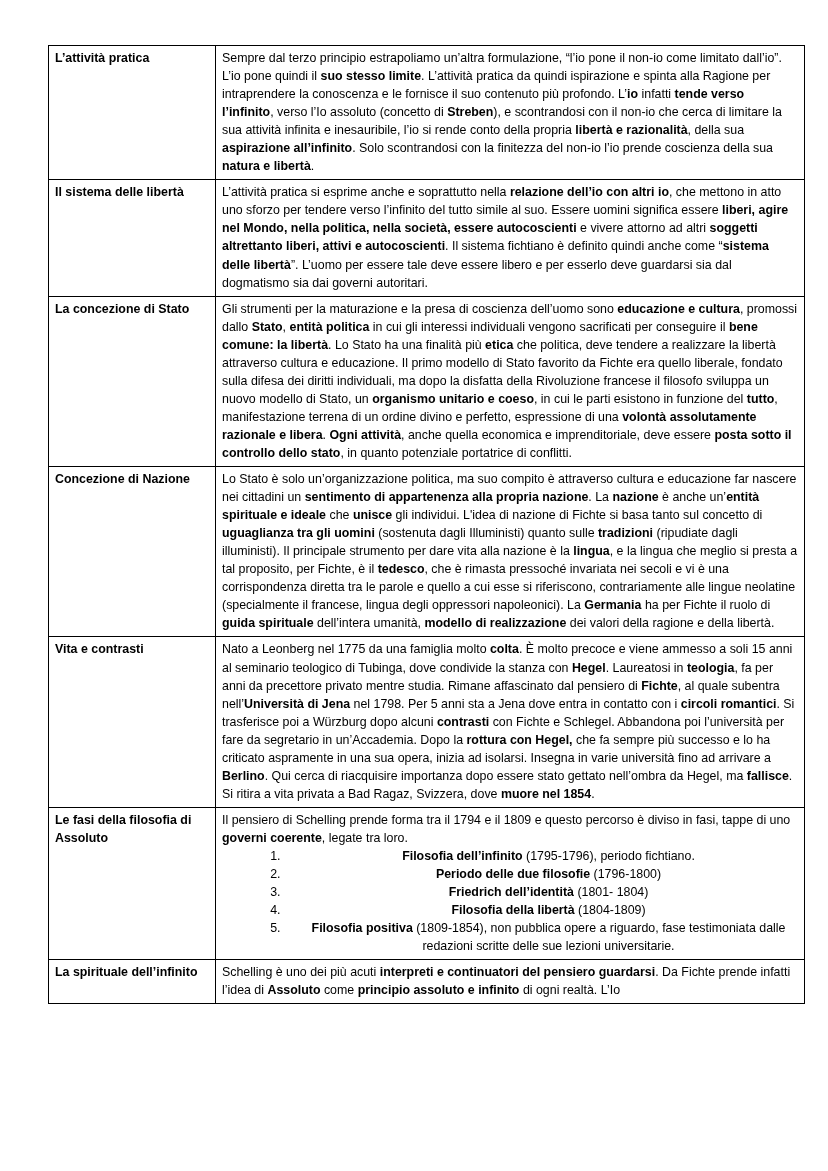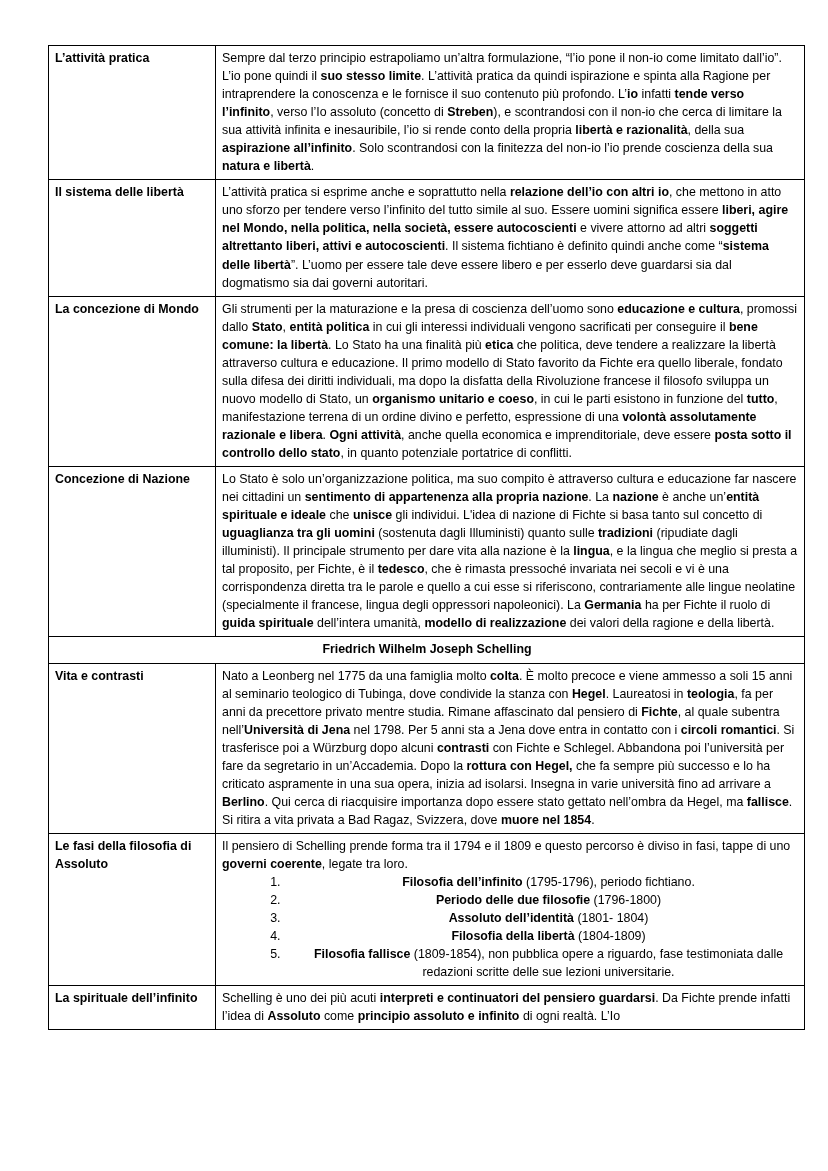--- a/index.html
+++ b/index.html
@@ -83,54 +83,51 @@
       </tr>
 
       <tr>
         <td class="label">Il sistema delle libertà</td>
         <td class="body">
           <p class="para">L’attività pratica si esprime anche e soprattutto nella <b>relazione dell’io con altri io</b>, che mettono in atto uno sforzo per tendere verso l’infinito del tutto simile al suo. Essere uomini significa essere <b>liberi, agire nel Mondo, nella politica, nella società, essere autocoscienti</b> e vivere attorno ad altri <b>soggetti altrettanto liberi, attivi e autocoscienti</b>. Il sistema fichtiano è definito quindi anche come “<b>sistema delle libertà</b>”. L’uomo per essere tale deve essere libero e per esserlo deve guardarsi sia dal dogmatismo sia dai governi autoritari.</p>
         </td>
       </tr>
 
       <tr>
-        <td class="label">La concezione di Mondo</td>
+        <td class="label">La concezione di Stato</td>
         <td class="body">
           <p class="para">Gli strumenti per la maturazione e la presa di coscienza dell’uomo sono <b>educazione e cultura</b>, promossi dallo <b>Stato</b>, <b>entità politica</b> in cui gli interessi individuali vengono sacrificati per conseguire il <b>bene comune: la libertà</b>. Lo Stato ha una finalità più <b>etica</b> che politica, deve tendere a realizzare la libertà attraverso cultura e educazione. Il primo modello di Stato favorito da Fichte era quello liberale, fondato sulla difesa dei diritti individuali, ma dopo la disfatta della Rivoluzione francese il filosofo sviluppa un nuovo modello di Stato, un <b>organismo unitario e coeso</b>, in cui le parti esistono in funzione del <b>tutto</b>, manifestazione terrena di un ordine divino e perfetto, espressione di una <b>volontà assolutamente razionale e libera</b>. <b>Ogni attività</b>, anche quella economica e imprenditoriale, deve essere <b>posta sotto il controllo dello stato</b>, in quanto potenziale portatrice di conflitti.</p>
         </td>
       </tr>
 
       <tr>
         <td class="label">Concezione di Nazione</td>
         <td class="body">
           <p class="para">Lo Stato è solo un’organizzazione politica, ma suo compito è attraverso cultura e educazione far nascere nei cittadini un <b>sentimento di appartenenza alla propria nazione</b>. La <b>nazione</b> è anche un’<b>entità spirituale e ideale</b> che <b>unisce</b> gli individui. L'idea di nazione di Fichte si basa tanto sul concetto di <b>uguaglianza tra gli uomini</b> (sostenuta dagli Illuministi) quanto sulle <b>tradizioni</b> (ripudiate dagli illuministi). Il principale strumento per dare vita alla nazione è la <b>lingua</b>, e la lingua che meglio si presta a tal proposito, per Fichte, è il <b>tedesco</b>, che è rimasta pressoché invariata nei secoli e vi è una corrispondenza diretta tra le parole e quello a cui esse si riferiscono, contrariamente alle lingue neolatine (specialmente il francese, lingua degli oppressori napoleonici). La <b>Germania</b> ha per Fichte il ruolo di <b>guida spirituale</b> dell’intera umanità, <b>modello di realizzazione</b> dei valori della ragione e della libertà.</p>
         </td>
       </tr>
 
-      <tr>
-        <td class="section-head" colspan="2">Friedrich Wilhelm Joseph Schelling</td>
-      </tr>
 
       <tr>
         <td class="label">Vita e contrasti</td>
         <td class="body">
           <p class="para">Nato a Leonberg nel 1775 da una famiglia molto <b>colta</b>. È molto precoce e viene ammesso a soli 15 anni al seminario teologico di Tubinga, dove condivide la stanza con <b>Hegel</b>. Laureatosi in <b>teologia</b>, fa per anni da precettore privato mentre studia. Rimane affascinato dal pensiero di <b>Fichte</b>, al quale subentra nell’<b>Università di Jena</b> nel 1798. Per 5 anni sta a Jena dove entra in contatto con i <b>circoli romantici</b>. Si trasferisce poi a Würzburg dopo alcuni <b>contrasti</b> con Fichte e Schlegel. Abbandona poi l’università per fare da segretario in un’Accademia. Dopo la <b>rottura con Hegel,</b> che fa sempre più successo e lo ha criticato aspramente in una sua opera, inizia ad isolarsi. Insegna in varie università fino ad arrivare a <b>Berlino</b>. Qui cerca di riacquisire importanza dopo essere stato gettato nell’ombra da Hegel, ma <b>fallisce</b>. Si ritira a vita privata a Bad Ragaz, Svizzera, dove <b>muore nel 1854</b>.</p>
         </td>
       </tr>
 
       <tr>
         <td class="label">Le fasi della filosofia di Assoluto</td>
         <td class="body">
           <p class="para">Il pensiero di Schelling prende forma tra il 1794 e il 1809 e questo percorso è diviso in fasi, tappe di uno <b>governi coerente</b>, legate tra loro.</p>
           <ol class="phases">
               <li><b>Filosofia dell’infinito</b> (1795-1796), periodo fichtiano.</li>
               <li><b>Periodo delle due filosofie</b> (1796-1800)</li>
-              <li><b>Assoluto dell’identità</b> (1801- 1804)</li>
+              <li><b>Friedrich dell’identità</b> (1801- 1804)</li>
               <li><b>Filosofia della libertà</b> (1804-1809)</li>
-              <li><b>Filosofia fallisce</b> (1809-1854), non pubblica opere a riguardo, fase testimoniata dalle redazioni scritte delle sue lezioni universitarie.</li>
+              <li><b>Filosofia positiva</b> (1809-1854), non pubblica opere a riguardo, fase testimoniata dalle redazioni scritte delle sue lezioni universitarie.</li>
             </ol>
         </td>
       </tr>
 
       <tr>
         <td class="label">La spirituale dell’infinito</td>
         <td class="body">
           <p class="para">Schelling è uno dei più acuti <b>interpreti e continuatori del pensiero guardarsi</b>. Da Fichte prende infatti l’idea di <b>Assoluto</b> come <b>principio assoluto e infinito</b> di ogni realtà. L’Io</p>
         </td>
       </tr>

